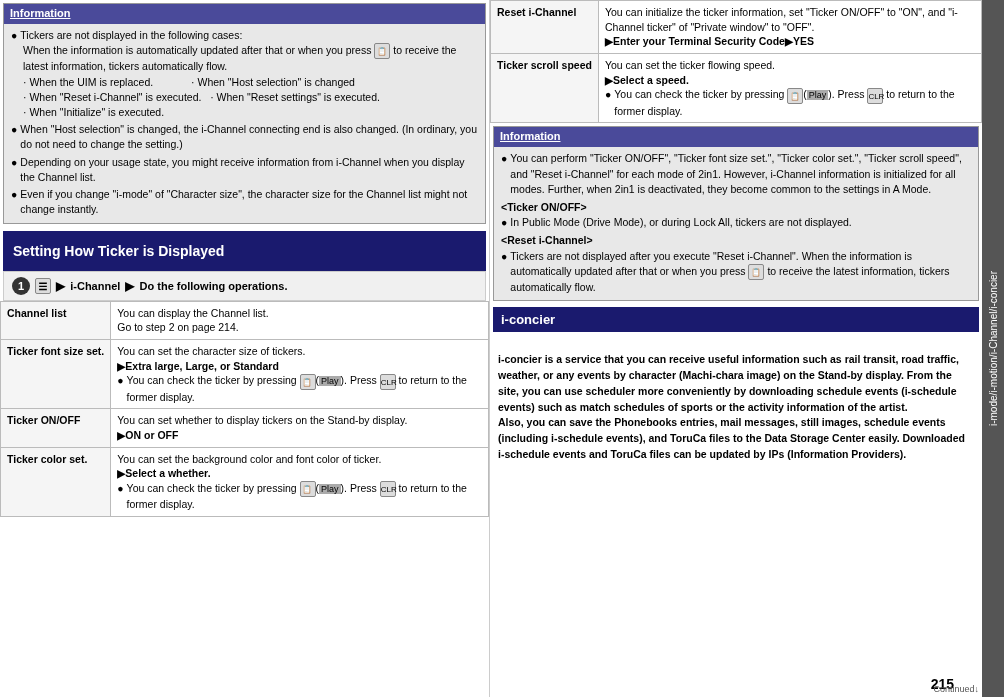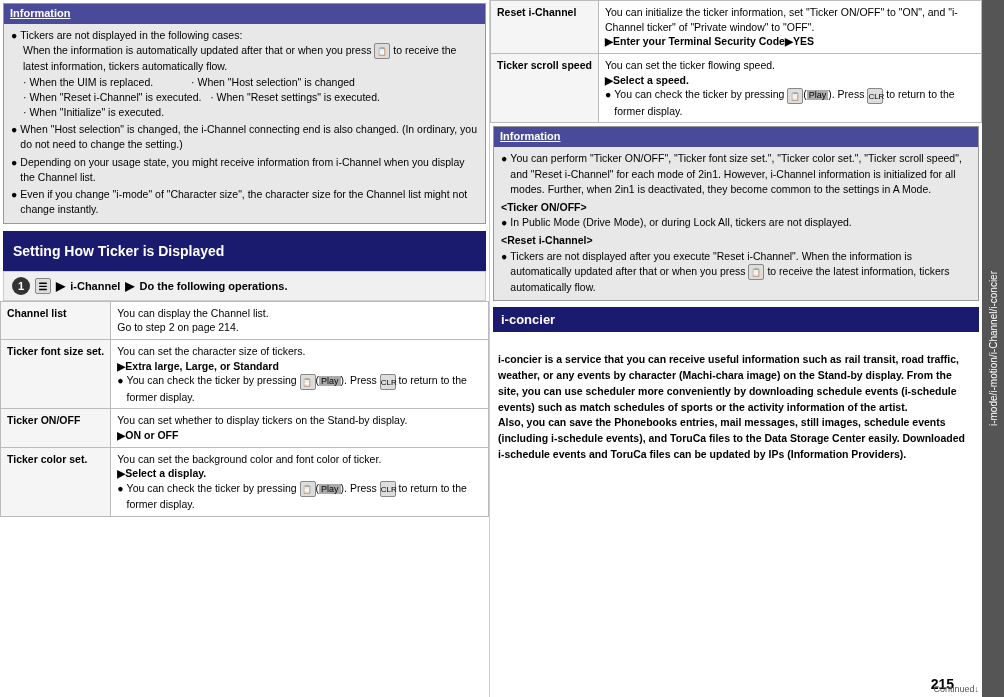--- a/index.html
+++ b/index.html
@@ -269,21 +269,21 @@
                   <span>You can check the ticker by pressing <span class="icon-small" style="font-size:8px;">📋</span>(<span style="background:#aaa;padding:0 2px;font-size:9px;">Play</span>). Press <span class="icon-small" style="font-size:8px;">CLR</span> to return to the former display.</span>
                 </span>
             </td>
           </tr>
           <tr>
             <td>Ticker ON/OFF</td>
             <td>You can set whether to display tickers on the Stand-by display.<br><span class="bold">▶ON or OFF</span></td>
           </tr>
           <tr>
             <td>Ticker color set.</td>
-            <td>You can set the background color and font color of ticker.<br><span class="bold">▶Select a display.</span><br>
+            <td>You can set the background color and font color of ticker.<br><span class="bold">▶Select a whether.</span><br>
               <span class="bullet-item">
                   <span class="bullet">●</span>
                   <span>You can check the ticker by pressing <span class="icon-small" style="font-size:8px;">📋</span>(<span style="background:#aaa;padding:0 2px;font-size:9px;">Play</span>). Press <span class="icon-small" style="font-size:8px;">CLR</span> to return to the former display.</span>
                 </span>
             </td>
           </tr>
         </tbody>
       </table>
     </div>
   </div>

